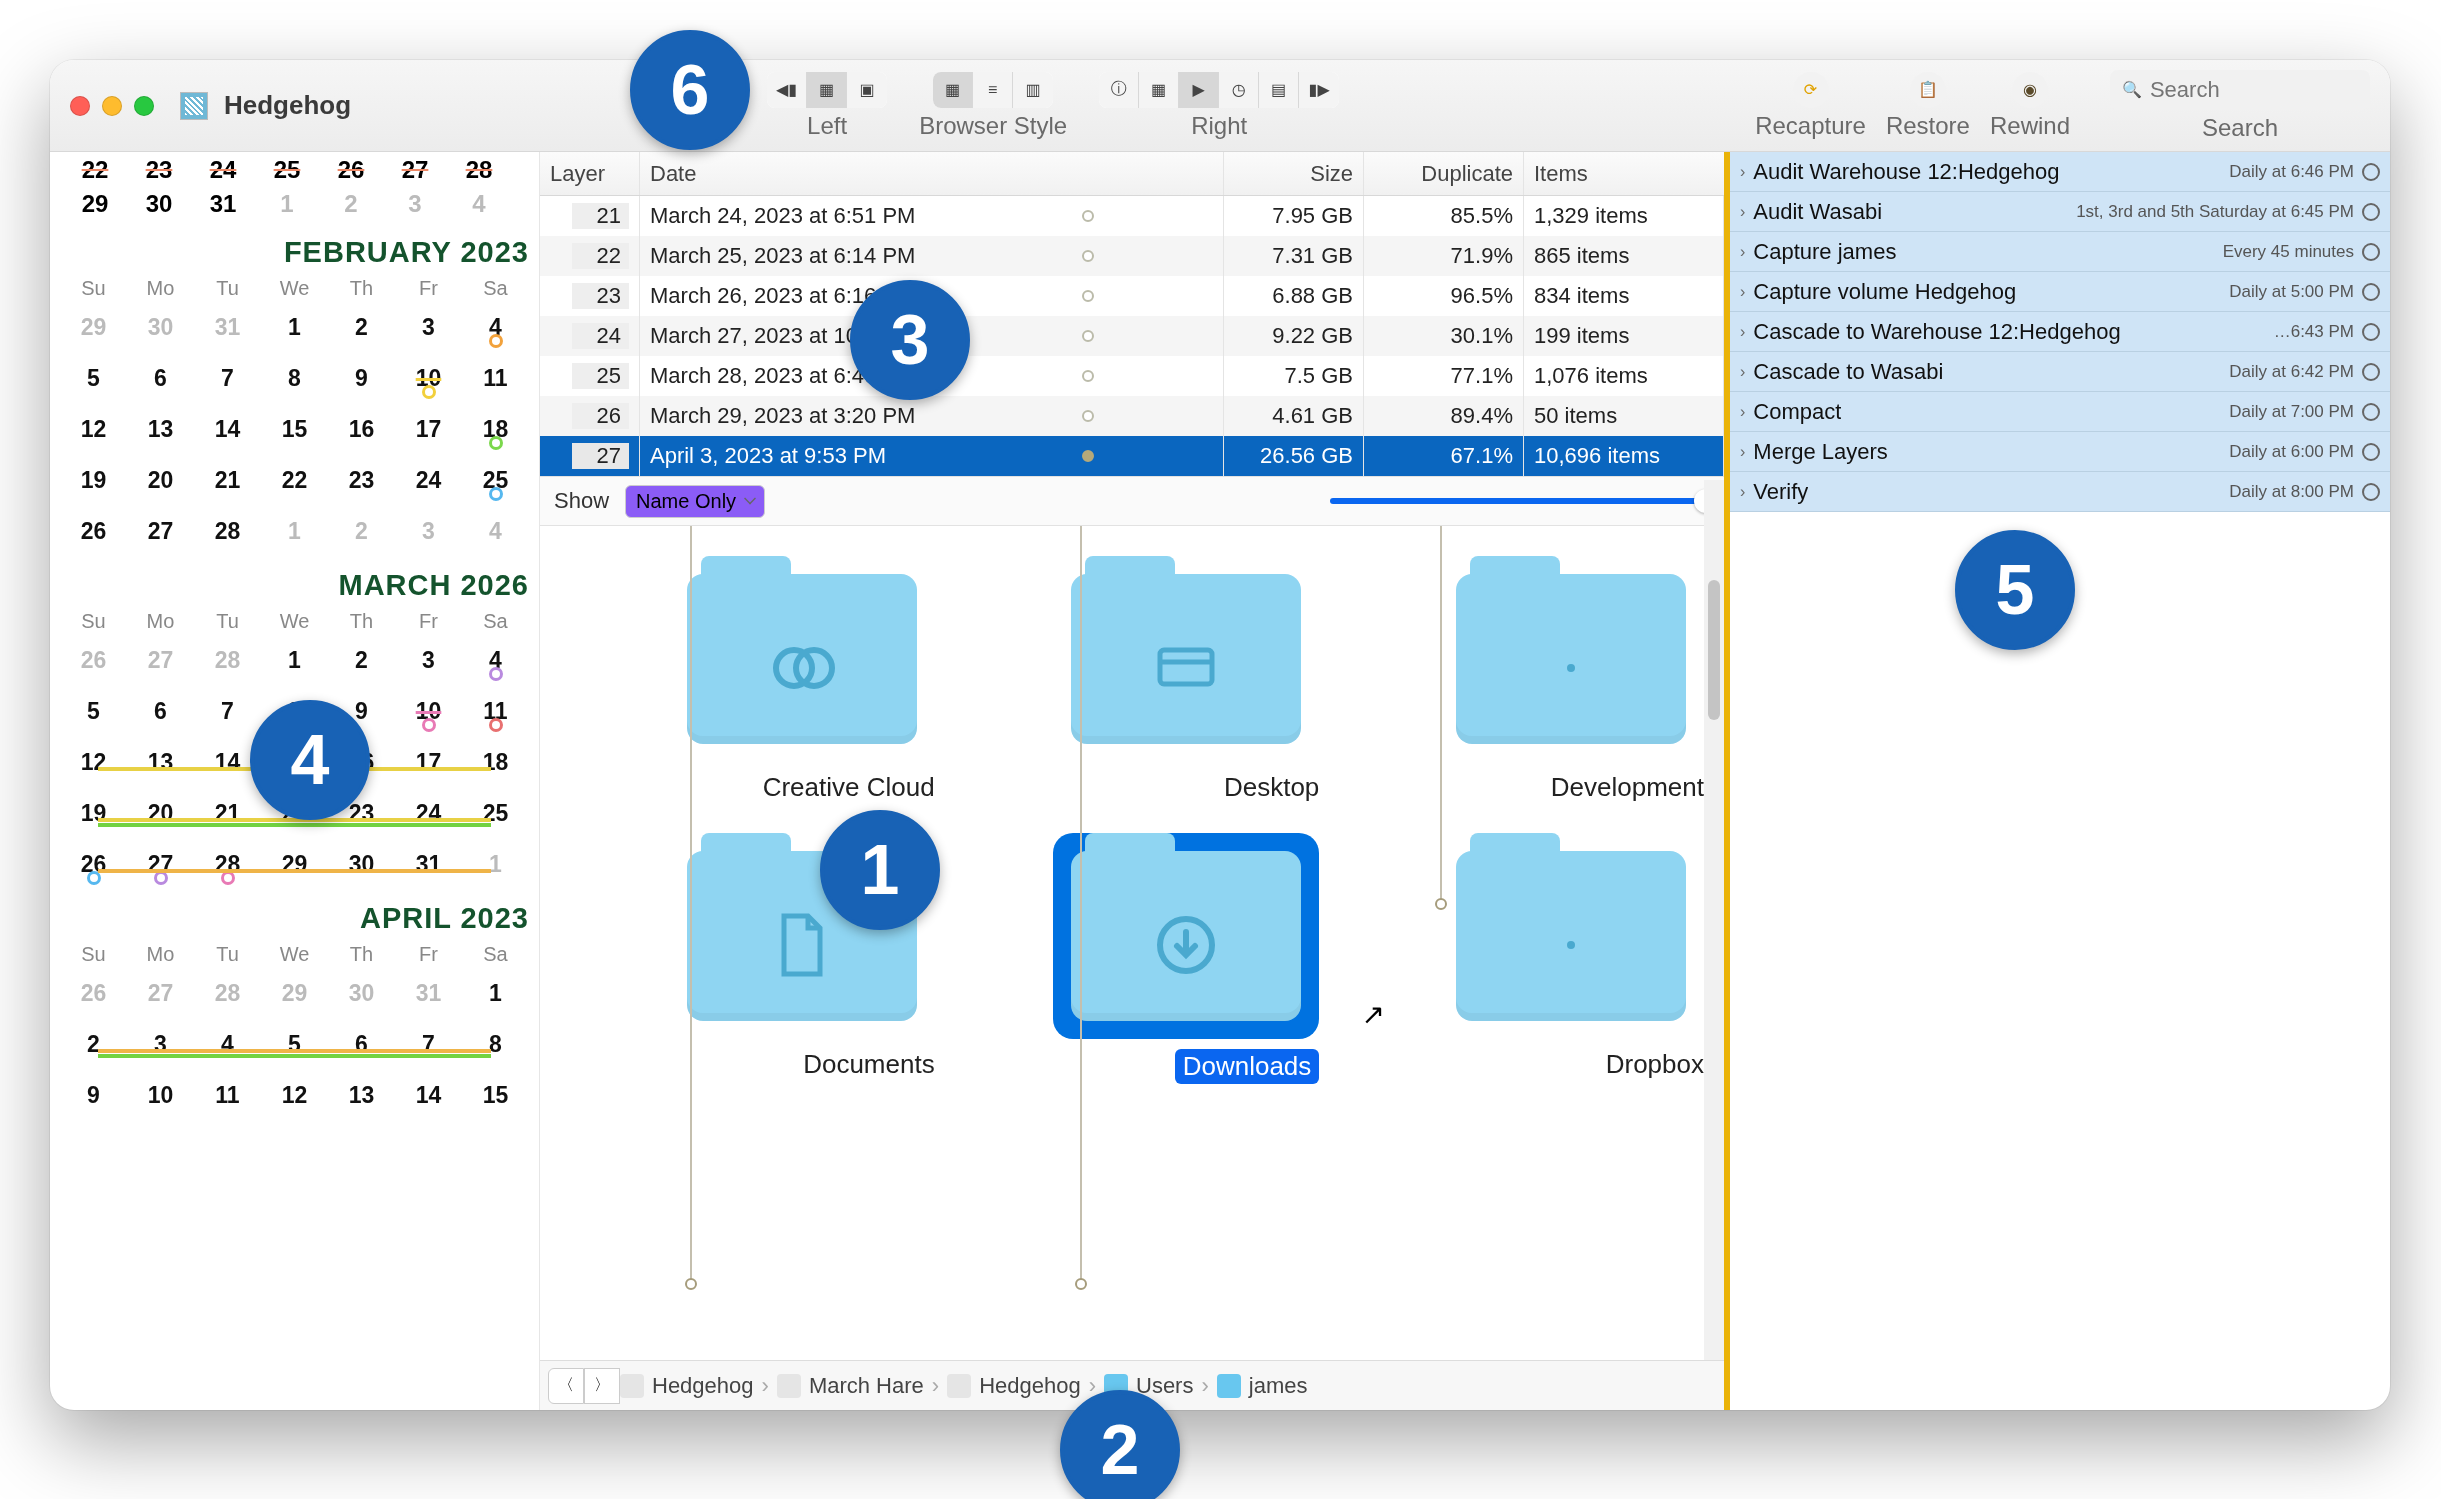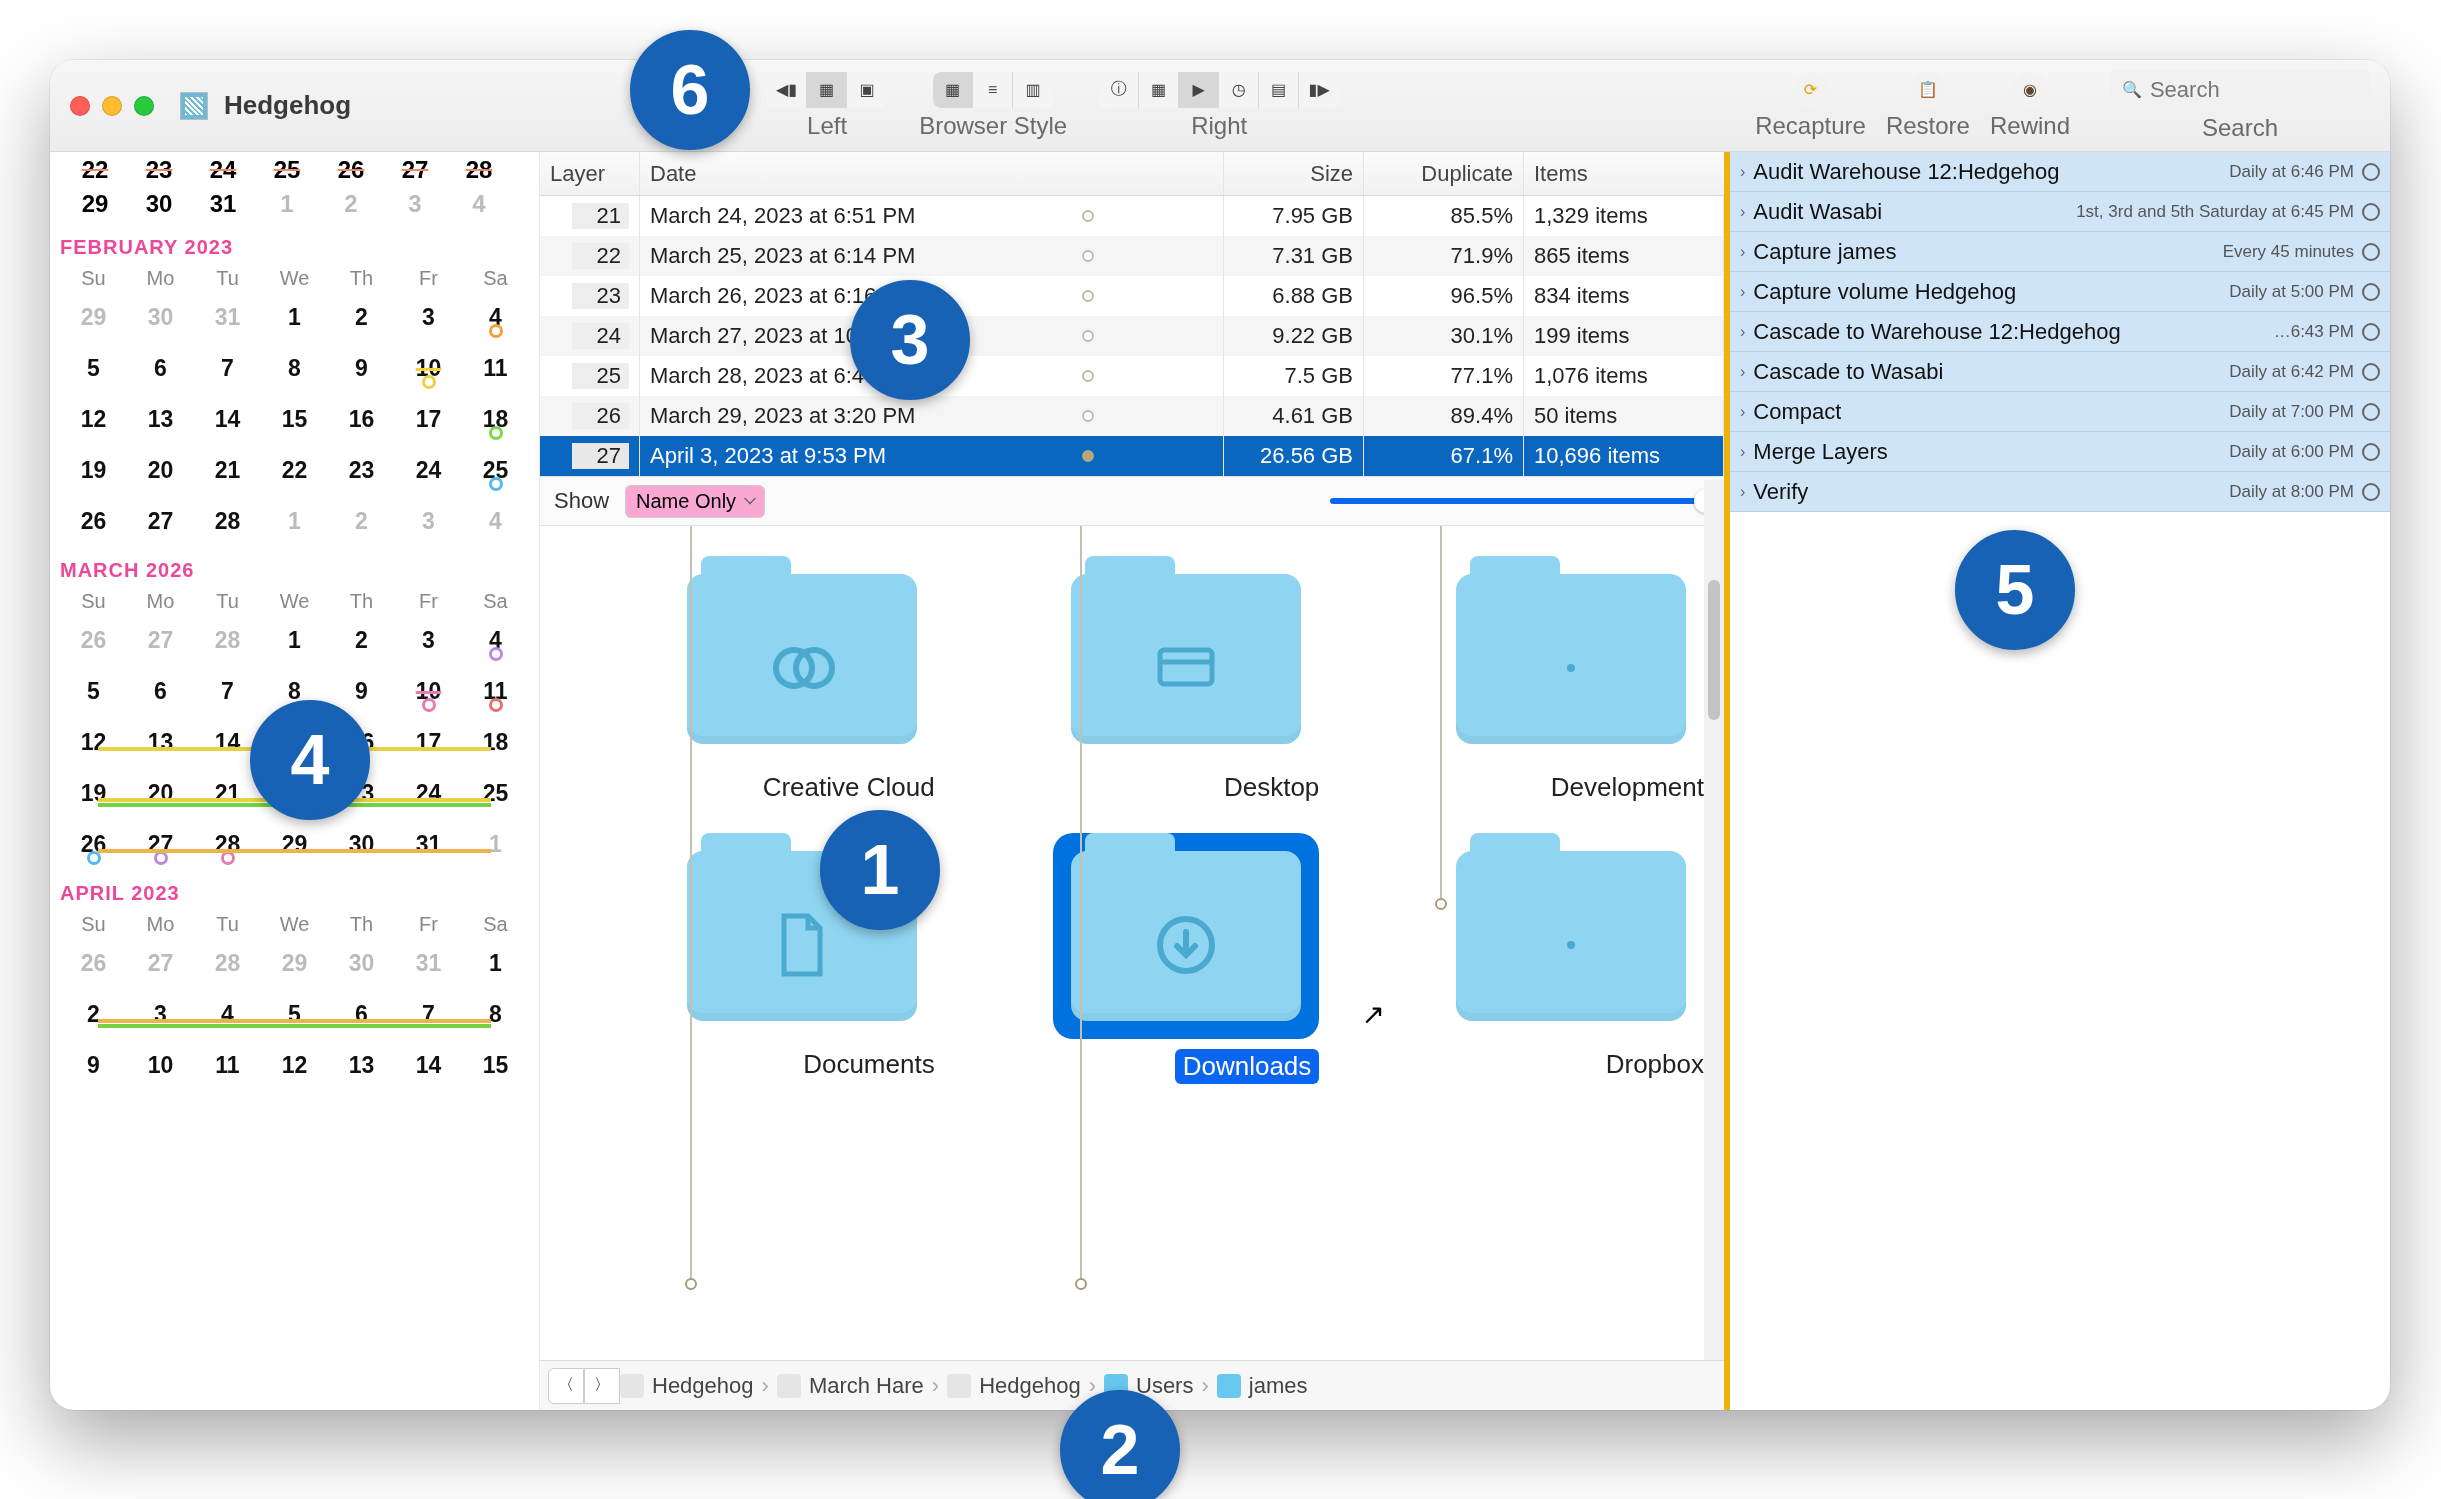--- a/index.html
+++ b/index.html
@@ -23,21 +23,21 @@
   .tb-icon.y{color:#e0a200}
   .tb-icon.dk{color:#5a4a2a}
   .searchbox{display:flex;align-items:center;gap:8px;background:#f1f1f1;border-radius:8px;padding:6px 12px;width:260px;height:40px;color:#888}
   .searchbox input{border:none;background:transparent;outline:none;font-size:22px;color:#555;width:100%}
   .body{flex:1;display:flex;min-height:0}
   
   .cal{width:490px;border-right:1px solid #e6e6e6;overflow:hidden;padding:4px 10px;position:relative}
   .cal .peek{display:flex;gap:10px;padding:0 8px 6px;font-weight:700;font-size:24px;}
   .cal .peek span{width:54px;text-align:center}
   .cal .peek .d31{color:#bbb}
-  .month-h{text-align:left;color:#ec4899;font-weight:800;font-size:20px;letter-spacing:1px;margin:12px 0 8px}
+  .month-h{text-align:right;color:#14532d;font-weight:800;font-size:29px;letter-spacing:1px;margin:12px 0 8px}
   .dow{display:grid;grid-template-columns:repeat(7,1fr);color:#888;font-size:20px;text-align:center;margin-bottom:2px}
   .grid{display:grid;grid-template-columns:repeat(7,1fr);text-align:center}
   .cell{position:relative;font-size:23px;font-weight:700;color:#111;padding:12px 0}
   .cell.mute{color:#bbb}
   .dot{position:absolute;left:50%;top:62%;transform:translateX(-50%);width:14px;height:14px;border-radius:50%;border:3px solid;background:#fff}
   .hz{position:absolute;height:4px;left:8%;right:8%;top:58%;}
   .hz2{position:absolute;height:4px;left:8%;right:8%;top:68%;}
   
   .center{flex:1;display:flex;flex-direction:column;border-right:6px solid #eab308;min-width:0;position:relative}
   .thead{display:grid;grid-template-columns:100px 1fr 140px 160px 200px;background:linear-gradient(#fbfbfb,#f1f1f1);height:44px;font-size:22px;color:#444;border-bottom:1px solid #d8d8d8}
@@ -50,21 +50,21 @@
   .trow.sel{background:#0a66bf;color:#fff}
   .laychip{display:flex;align-items:stretch;width:100%}
   .chip-color{width:22px}
   .chip-num{flex:1;padding:0 8px;text-align:right;display:flex;align-items:center;justify-content:flex-end;background:#eee}
   .trow.sel .chip-num{background:#e8e8e8;color:#222}
   .dup{display:flex;justify-content:center;align-items:center}
   .dupdot{width:12px;height:12px;border-radius:50%;border:2px solid #bba;background:#fff}
   .dupdot.f{background:#b5a97a;border-color:#b5a97a}
   .filterbar{display:flex;align-items:center;gap:16px;height:50px;padding:0 14px;border-top:1px solid #e2e2e2;border-bottom:1px solid #e2e2e2;background:#fafafa}
   .filterbar label{font-size:22px;color:#333}
-  .select{background:#f9a8d4;border:1px solid #ccc;border-radius:6px;padding:4px 28px 4px 10px;font-size:20px;position:relative;cursor:pointer}
+  .select{background:#8b5cf6;border:1px solid #ccc;border-radius:6px;padding:4px 28px 4px 10px;font-size:20px;position:relative;cursor:pointer}
   .select::after{content:"";position:absolute;right:8px;top:50%;width:10px;height:10px;border-right:2px solid #666;border-bottom:2px solid #666;transform:translateY(-70%) rotate(45deg) scale(.7)}
   .slider{flex:1;display:flex;align-items:center;justify-content:flex-end;gap:0}
   .slider-track{width:380px;height:6px;background:#0a66f0;border-radius:3px;position:relative}
   .slider-track::after{content:"";position:absolute;right:-8px;top:-9px;width:24px;height:24px;border-radius:50%;background:#fff;box-shadow:0 1px 3px rgba(0,0,0,0.3)}
   .icons-area{flex:1;overflow:auto;padding:30px 20px;display:grid;grid-template-columns:repeat(3,1fr);gap:30px 10px;align-content:start;position:relative}
   .fitem{display:flex;flex-direction:column;align-items:flex-end;gap:10px;position:relative}
   .fold{width:230px;height:170px;background:#8fd5f2;border-radius:16px;position:relative;box-shadow:inset 0 -8px 0 rgba(0,0,0,0.04)}
   .fold::before{content:"";position:absolute;top:-18px;left:14px;width:90px;height:26px;border-radius:8px 8px 0 0;background:#8fd5f2}
   .fold svg{position:absolute;left:50%;top:55%;transform:translate(-50%,-50%)}
   .fitem.sel .foldwrap{background:#0072e0;border-radius:20px;padding:18px}

